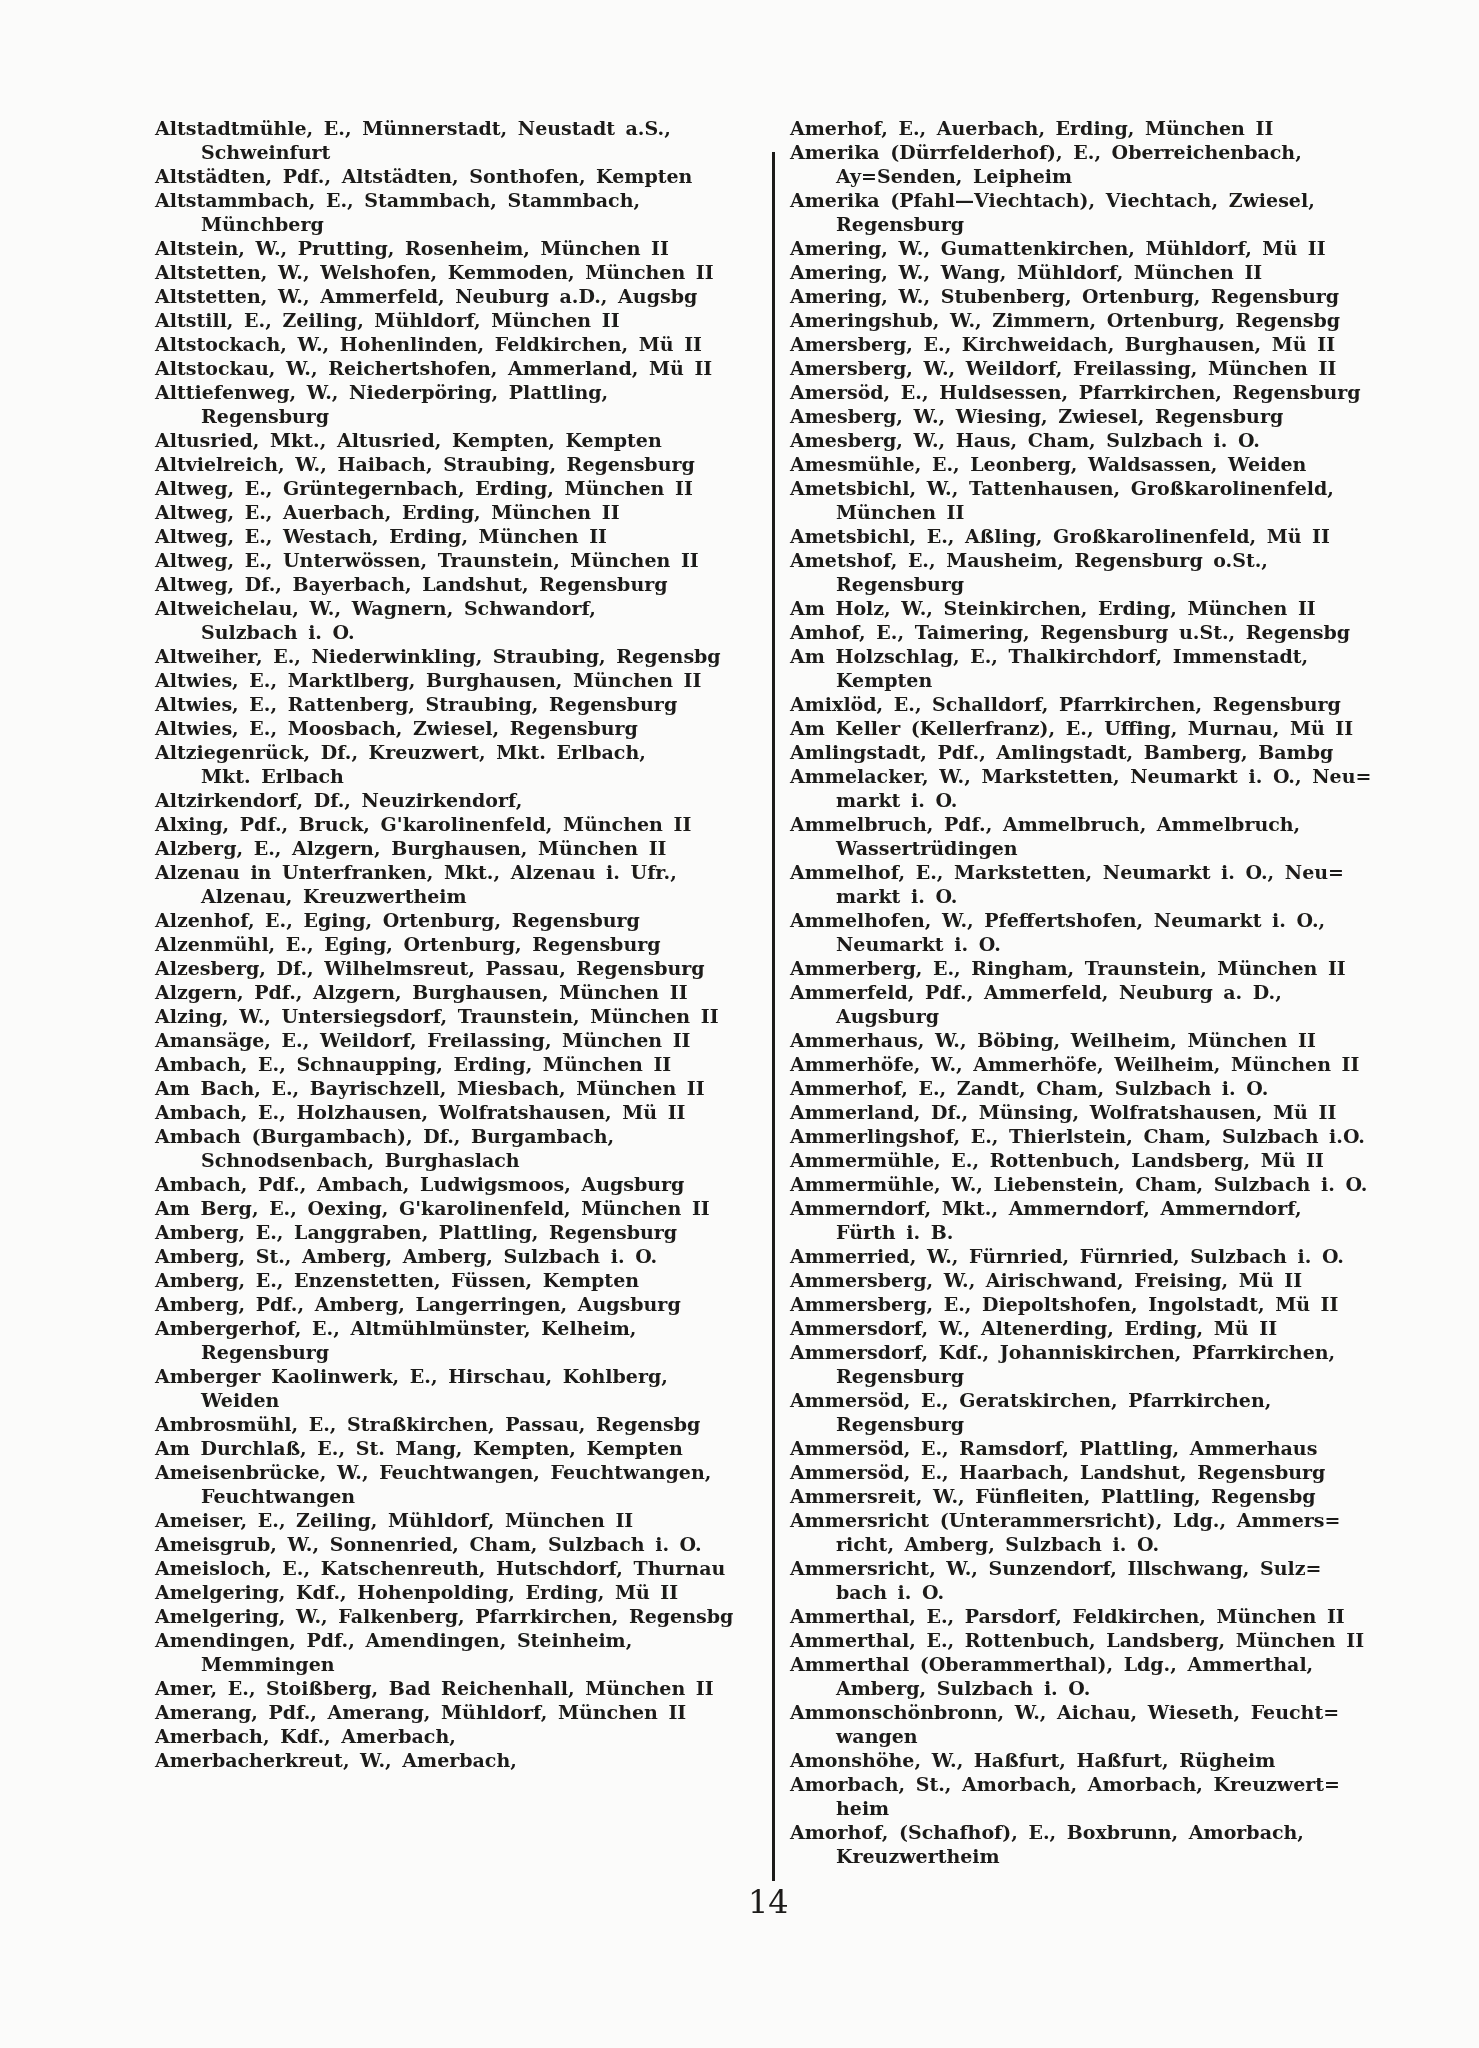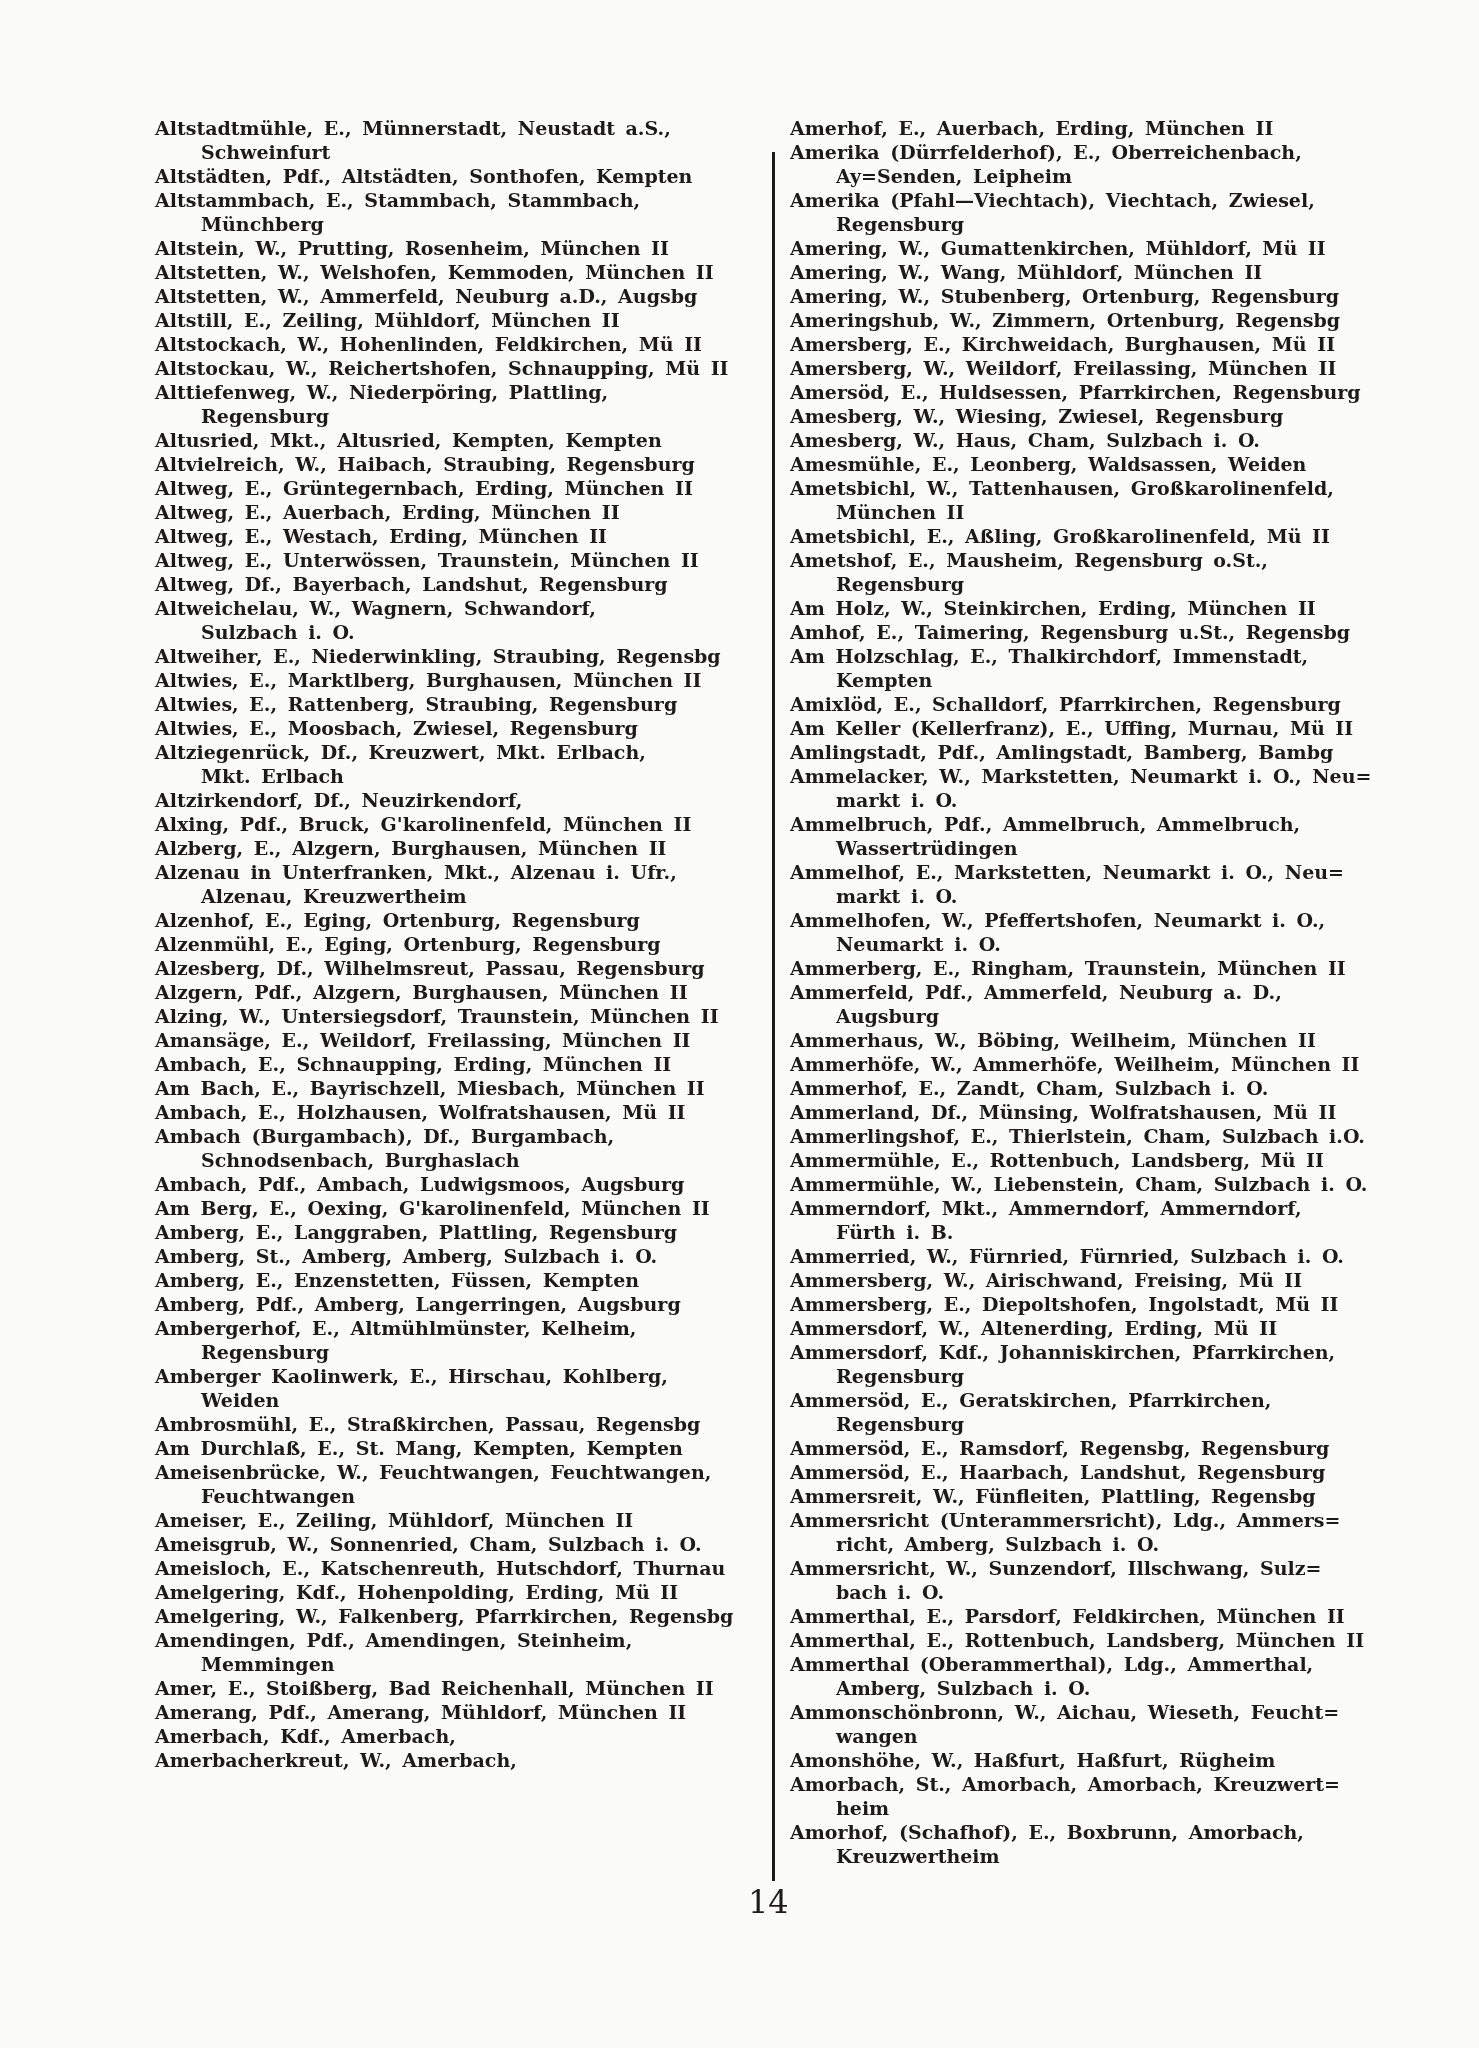--- a/index.html
+++ b/index.html
@@ -62,21 +62,21 @@
       <p class="entry">Altstadtmühle, E., Münnerstadt, Neustadt a.S.,
 Schweinfurt</p>
       <p class="entry">Altstädten, Pdf., Altstädten, Sonthofen, Kempten</p>
       <p class="entry">Altstammbach, E., Stammbach, Stammbach,
 Münchberg</p>
       <p class="entry">Altstein, W., Prutting, Rosenheim, München II</p>
       <p class="entry">Altstetten, W., Welshofen, Kemmoden, München II</p>
       <p class="entry">Altstetten, W., Ammerfeld, Neuburg a.D., Augsbg</p>
       <p class="entry">Altstill, E., Zeiling, Mühldorf, München II</p>
       <p class="entry">Altstockach, W., Hohenlinden, Feldkirchen, Mü II</p>
-      <p class="entry">Altstockau, W., Reichertshofen, Schnaupping, Mü II</p>
+      <p class="entry">Altstockau, W., Reichertshofen, Ammerland, Mü II</p>
       <p class="entry">Alttiefenweg, W., Niederpöring, Plattling,
 Regensburg</p>
       <p class="entry">Altusried, Mkt., Altusried, Kempten, Kempten</p>
       <p class="entry">Altvielreich, W., Haibach, Straubing, Regensburg</p>
       <p class="entry">Altweg, E., Grüntegernbach, Erding, München II</p>
       <p class="entry">Altweg, E., Auerbach, Erding, München II</p>
       <p class="entry">Altweg, E., Westach, Erding, München II</p>
       <p class="entry">Altweg, E., Unterwössen, Traunstein, München II</p>
       <p class="entry">Altweg, Df., Bayerbach, Landshut, Regensburg</p>
       <p class="entry">Altweichelau, W., Wagnern, Schwandorf,
@@ -179,21 +179,21 @@
       <p class="entry">Ammerndorf, Mkt., Ammerndorf, Ammerndorf,
 Fürth i. B.</p>
       <p class="entry">Ammerried, W., Fürnried, Fürnried, Sulzbach i. O.</p>
       <p class="entry">Ammersberg, W., Airischwand, Freising, Mü II</p>
       <p class="entry">Ammersberg, E., Diepoltshofen, Ingolstadt, Mü II</p>
       <p class="entry">Ammersdorf, W., Altenerding, Erding, Mü II</p>
       <p class="entry">Ammersdorf, Kdf., Johanniskirchen, Pfarrkirchen,
 Regensburg</p>
       <p class="entry">Ammersöd, E., Geratskirchen, Pfarrkirchen,
 Regensburg</p>
-      <p class="entry">Ammersöd, E., Ramsdorf, Regensbg, Regensburg</p>
+      <p class="entry">Ammersöd, E., Ramsdorf, Plattling, Ammerhaus</p>
       <p class="entry">Ammersöd, E., Haarbach, Landshut, Regensburg</p>
       <p class="entry">Ammersreit, W., Fünfleiten, Plattling, Regensbg</p>
       <p class="entry">Ammersricht (Unterammersricht), Ldg., Ammers=
 richt, Amberg, Sulzbach i. O.</p>
       <p class="entry">Ammersricht, W., Sunzendorf, Illschwang, Sulz=
 bach i. O.</p>
       <p class="entry">Ammerthal, E., Parsdorf, Feldkirchen, München II</p>
       <p class="entry">Ammerthal, E., Rottenbuch, Landsberg, München II</p>
       <p class="entry">Ammerthal (Oberammerthal), Ldg., Ammerthal,
 Amberg, Sulzbach i. O.</p>

